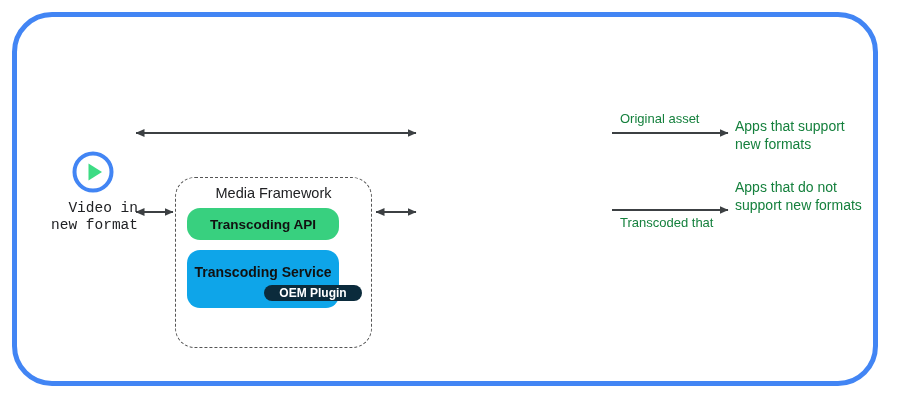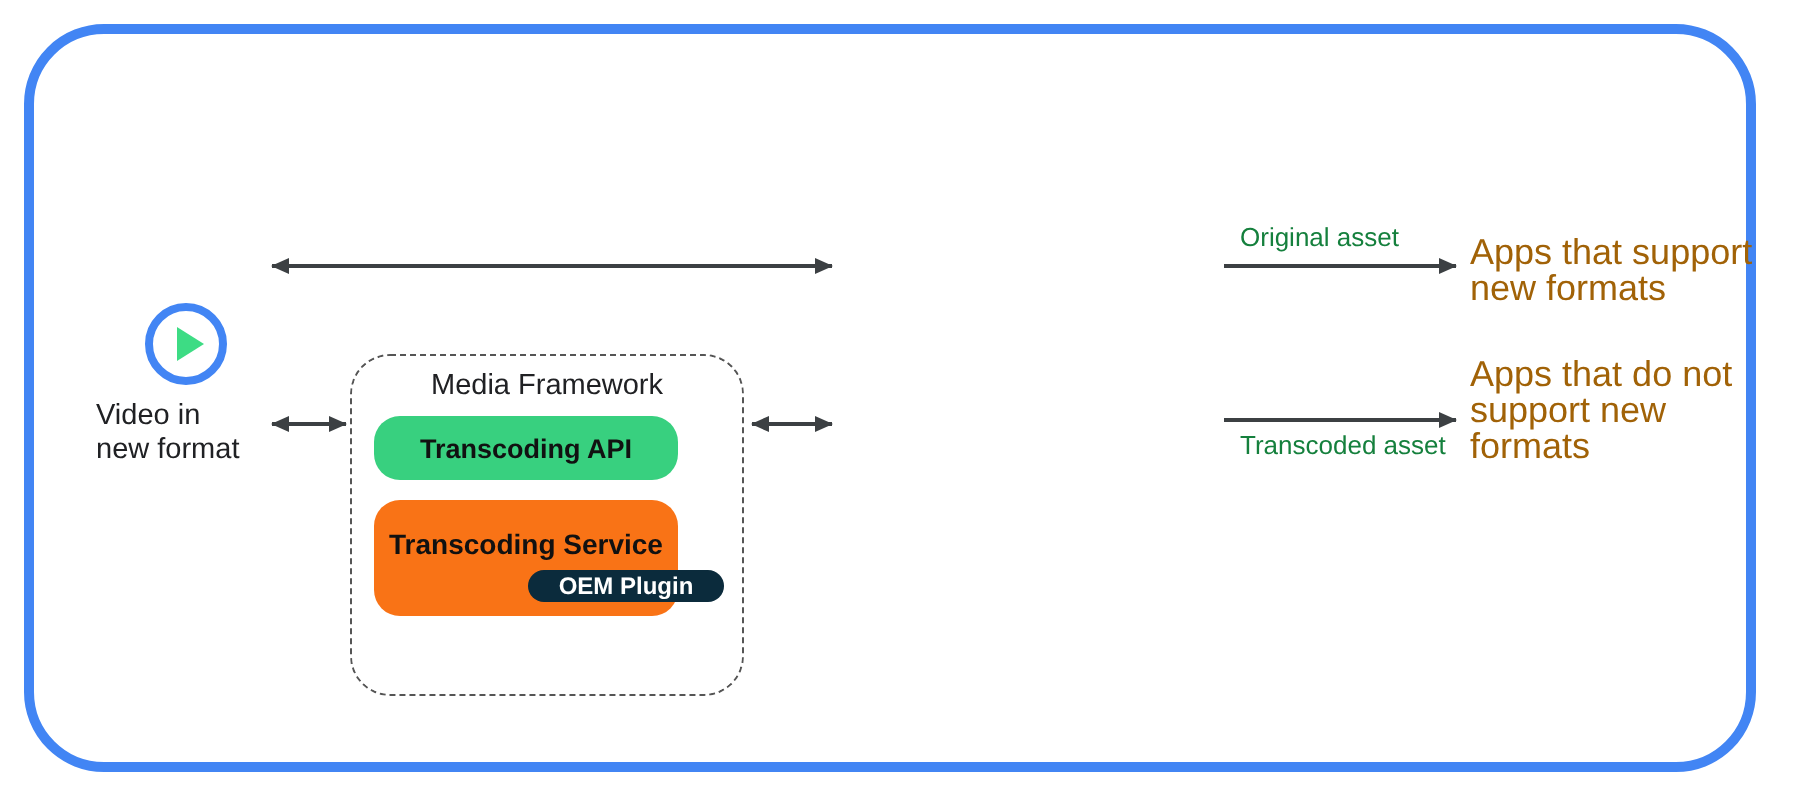--- a/index.html
+++ b/index.html
@@ -31,21 +31,22 @@
     box-sizing: border-box;
     background: #ffffff;
   }
 
   
   #video-source {
     position: absolute;
     left: 48px;
     top: 150px;
     width: 90px;
-    text-align: left;
+    text-align: right;
+    font-family: Liberation Mono, monospace;
   }
   #play-icon-wrap {
     width: 44px;
     height: 44px;
     margin: 0 auto;
   }
   #video-caption {
     margin-top: 6px;
     font-size: 14.5px;
     line-height: 17px;
@@ -89,21 +90,21 @@
     top: 30px;
     height: 32px;
     background: #38d07f;
     color: #111111;
     font-size: 13.5px;
     font-weight: bold;
   }
   #transcoding-service {
     top: 72px;
     height: 58px;
-    background: #f97316;
+    background: #0ea5e9;
     color: #111111;
     font-size: 14px;
     font-weight: bold;
   }
   #transcoding-service-label {
     position: relative;
     top: -7px;
   }
   #oem-plugin {
     position: absolute;
@@ -165,23 +166,23 @@
     position: absolute;
     font-size: 13px;
     color: #15803d;
     white-space: nowrap;
   }
   #label-original-asset { left: 620px; top: 111px; }
   #label-transcoded-asset { left: 620px; top: 215px; }
 
   .endpoint-label {
     position: absolute;
-    font-size: 18px;
+    font-size: 14px;
     line-height: 18px;
-    color: #a16207;
+    color: #15803d;
     white-space: pre-line;
   }
   #apps-support { left: 735px; top: 117px; }
   #apps-nosupport { left: 735px; top: 178px; }
 </style>
 </head>
 <body>
 
 <div id="canvas">
 
@@ -231,20 +232,20 @@
     </div>
 
     <div id="oem-plugin">
       <span>OEM Plugin</span>
     </div>
 
   </div>
 
 
   <div class="edge-label" id="label-original-asset">Original asset</div>
-  <div class="edge-label" id="label-transcoded-asset">Transcoded asset</div>
+  <div class="edge-label" id="label-transcoded-asset">Transcoded that</div>
 
   <div class="endpoint-label" id="apps-support">Apps that support
 new formats</div>
   <div class="endpoint-label" id="apps-nosupport">Apps that do not
 support new formats</div>
 
 </div>
 
 </body></html>

